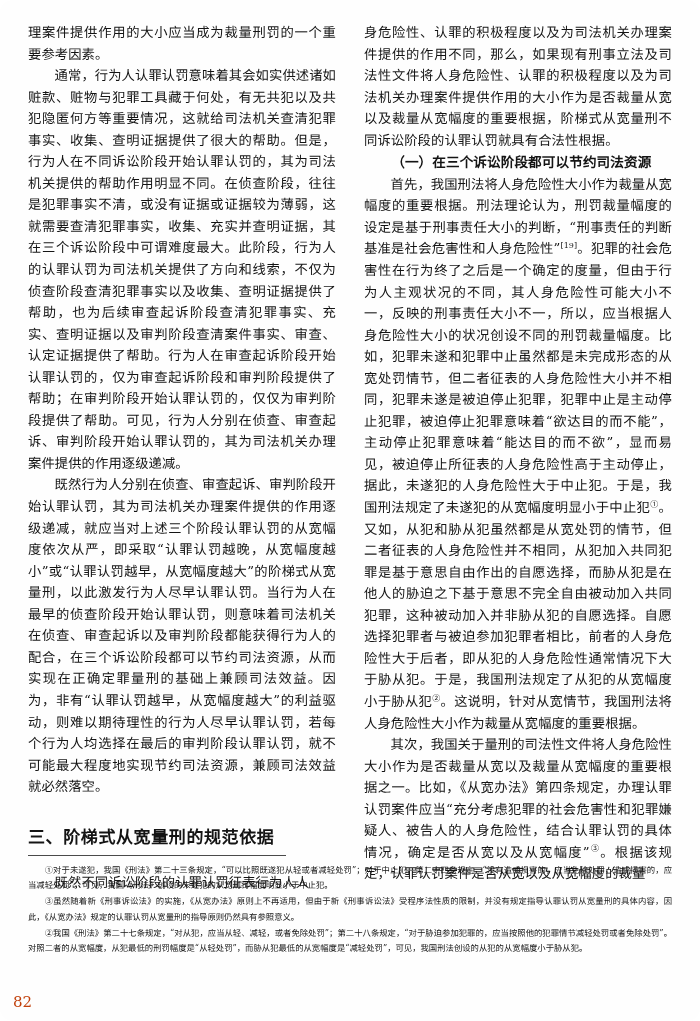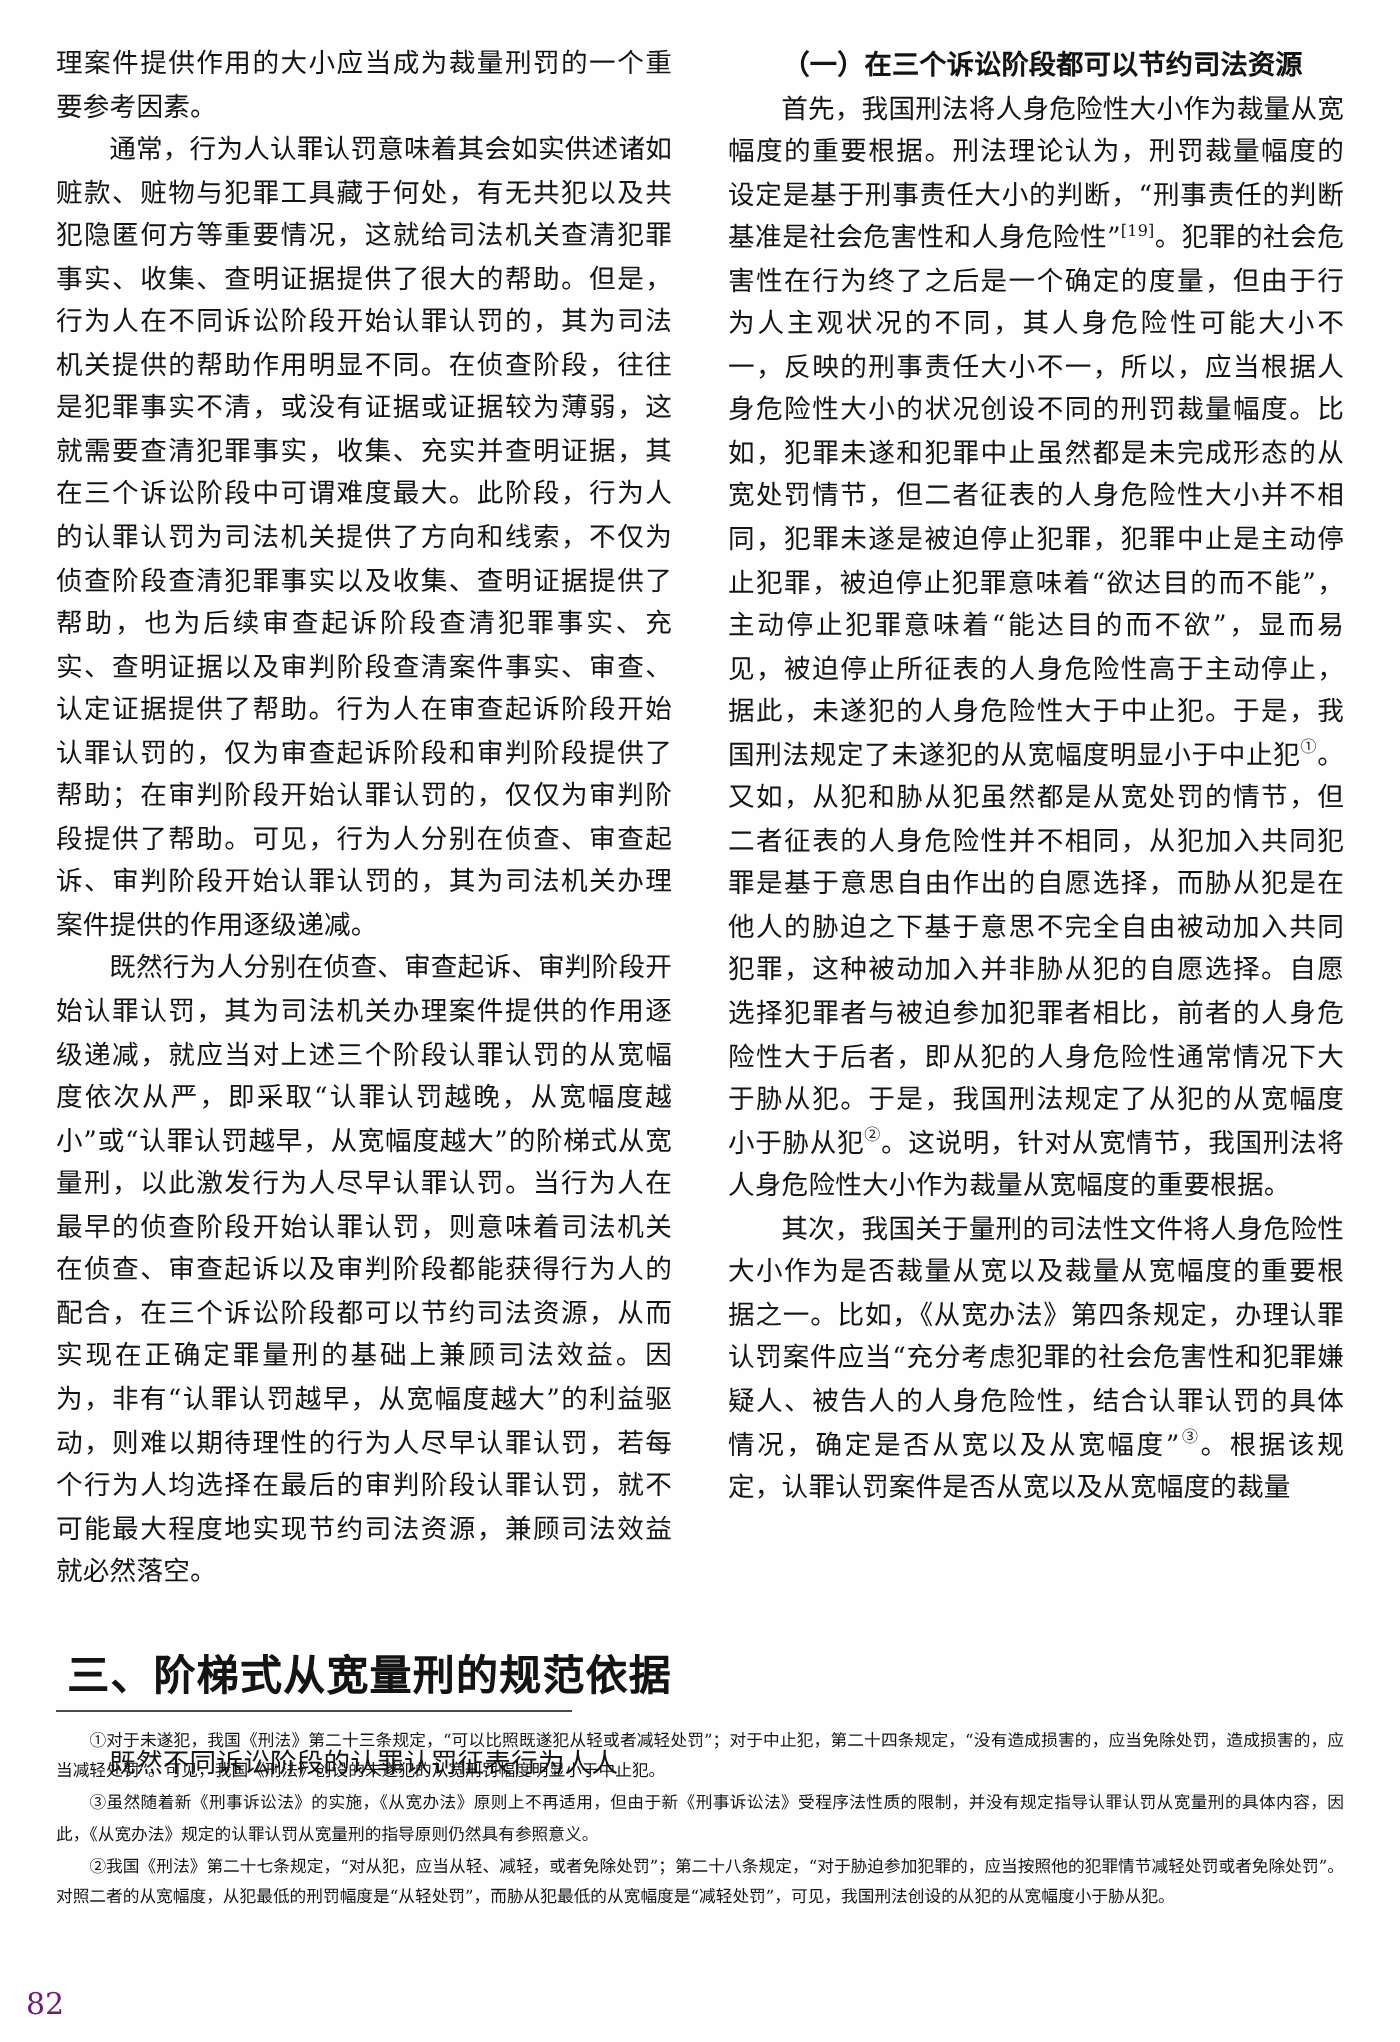--- a/index.html
+++ b/index.html
@@ -50,26 +50,26 @@
     text-indent: 2em;
     letter-spacing: 0.1px;
     font-family: "DejaVu Serif", "Liberation Serif", serif;
     word-break: break-all;
   }
   p.para.noindent { text-indent: 0; }
 
   
   h2.section-title {
     margin: 30px 0 22px 0;
-    font-size: 21px;
+    font-size: 17px;
     line-height: 22px;
-    text-align: right;
+    text-align: left;
     font-weight: bold;
     letter-spacing: 0.6px;
-    font-family: Liberation Sans, sans-serif;
+    font-family: Liberation Mono, monospace;
   }
 
   
   h3.sub-title {
     margin: 1px 0 0 0;
     font-size: 13.6px;
     line-height: 21.55px;
     font-weight: bold;
     text-indent: 2em;
     letter-spacing: 0.1px;
@@ -112,41 +112,42 @@
   }
 
   
   .page-number {
     position: absolute;
     left: 13px;
     top: 993px;
     font-size: 15px;
     line-height: 18px;
     font-family: "DejaVu Serif", "Liberation Serif", serif;
-    color: #701a75;
+    color: #c2410c;
   }
 </style>
 </head>
 <body>
 
 <div class="page">
 
   <div class="columns">
 
     <div class="col">
       <p class="para noindent">理案件提供作用的大小应当成为裁量刑罚的一个重要参考因素。</p>
       <p class="para">通常，行为人认罪认罚意味着其会如实供述诸如赃款、赃物与犯罪工具藏于何处，有无共犯以及共犯隐匿何方等重要情况，这就给司法机关查清犯罪事实、收集、查明证据提供了很大的帮助。但是，行为人在不同诉讼阶段开始认罪认罚的，其为司法机关提供的帮助作用明显不同。在侦查阶段，往往是犯罪事实不清，或没有证据或证据较为薄弱，这就需要查清犯罪事实，收集、充实并查明证据，其在三个诉讼阶段中可谓难度最大。此阶段，行为人的认罪认罚为司法机关提供了方向和线索，不仅为侦查阶段查清犯罪事实以及收集、查明证据提供了帮助，也为后续审查起诉阶段查清犯罪事实、充实、查明证据以及审判阶段查清案件事实、审查、认定证据提供了帮助。行为人在审查起诉阶段开始认罪认罚的，仅为审查起诉阶段和审判阶段提供了帮助；在审判阶段开始认罪认罚的，仅仅为审判阶段提供了帮助。可见，行为人分别在侦查、审查起诉、审判阶段开始认罪认罚的，其为司法机关办理案件提供的作用逐级递减。</p>
       <p class="para">既然行为人分别在侦查、审查起诉、审判阶段开始认罪认罚，其为司法机关办理案件提供的作用逐级递减，就应当对上述三个阶段认罪认罚的从宽幅度依次从严，即采取“认罪认罚越晚，从宽幅度越小”或“认罪认罚越早，从宽幅度越大”的阶梯式从宽量刑，以此激发行为人尽早认罪认罚。当行为人在最早的侦查阶段开始认罪认罚，则意味着司法机关在侦查、审查起诉以及审判阶段都能获得行为人的配合，在三个诉讼阶段都可以节约司法资源，从而实现在正确定罪量刑的基础上兼顾司法效益。因为，非有“认罪认罚越早，从宽幅度越大”的利益驱动，则难以期待理性的行为人尽早认罪认罚，若每个行为人均选择在最后的审判阶段认罪认罚，就不可能最大程度地实现节约司法资源，兼顾司法效益就必然落空。</p>
 
       <h2 class="section-title">三、阶梯式从宽量刑的规范依据</h2>
 
       <p class="para">既然不同诉讼阶段的认罪认罚征表行为人人</p>
     </div>
 
     <div class="col">
+      <p class="para noindent">身危险性、认罪的积极程度以及为司法机关办理案件提供的作用不同，那么，如果现有刑事立法及司法性文件将人身危险性、认罪的积极程度以及为司法机关办理案件提供作用的大小作为是否裁量从宽以及裁量从宽幅度的重要根据，阶梯式从宽量刑不同诉讼阶段的认罪认罚就具有合法性根据。</p>
 
       <h3 class="sub-title">（一）在三个诉讼阶段都可以节约司法资源</h3>
 
       <p class="para"><span>首先，我国刑法将人身危险性大小作为裁量从宽幅度的重要根据。刑法理论认为，刑罚裁量幅度的设定是基于刑事责任大小的判断，“刑事责任的判断基准是社会危害性和人身危险性”</span><sup class="fn-ref">[19]</sup><span>。犯罪的社会危害性在行为终了之后是一个确定的度量，但由于行为人主观状况的不同，其人身危险性可能大小不一，反映的刑事责任大小不一，所以，应当根据人身危险性大小的状况创设不同的刑罚裁量幅度。比如，犯罪未遂和犯罪中止虽然都是未完成形态的从宽处罚情节，但二者征表的人身危险性大小并不相同，犯罪未遂是被迫停止犯罪，犯罪中止是主动停止犯罪，被迫停止犯罪意味着“欲达目的而不能”，主动停止犯罪意味着“能达目的而不欲”，显而易见，被迫停止所征表的人身危险性高于主动停止，据此，未遂犯的人身危险性大于中止犯。于是，我国刑法规定了未遂犯的从宽幅度明显小于中止犯</span><sup class="fn-ref">①</sup><span>。又如，从犯和胁从犯虽然都是从宽处罚的情节，但二者征表的人身危险性并不相同，从犯加入共同犯罪是基于意思自由作出的自愿选择，而胁从犯是在他人的胁迫之下基于意思不完全自由被动加入共同犯罪，这种被动加入并非胁从犯的自愿选择。自愿选择犯罪者与被迫参加犯罪者相比，前者的人身危险性大于后者，即从犯的人身危险性通常情况下大于胁从犯。于是，我国刑法规定了从犯的从宽幅度小于胁从犯</span><sup class="fn-ref">②</sup><span>。这说明，针对从宽情节，我国刑法将人身危险性大小作为裁量从宽幅度的重要根据。</span></p>
 
       <p class="para"><span>其次，我国关于量刑的司法性文件将人身危险性大小作为是否裁量从宽以及裁量从宽幅度的重要根据之一。比如，《从宽办法》第四条规定，办理认罪认罚案件应当“充分考虑犯罪的社会危害性和犯罪嫌疑人、被告人的人身危险性，结合认罪认罚的具体情况，确定是否从宽以及从宽幅度”</span><sup class="fn-ref">③</sup><span>。根据该规定，认罪认罚案件是否从宽以及从宽幅度的裁量</span></p>
     </div>
   </div>
 
   <div class="footnotes">

